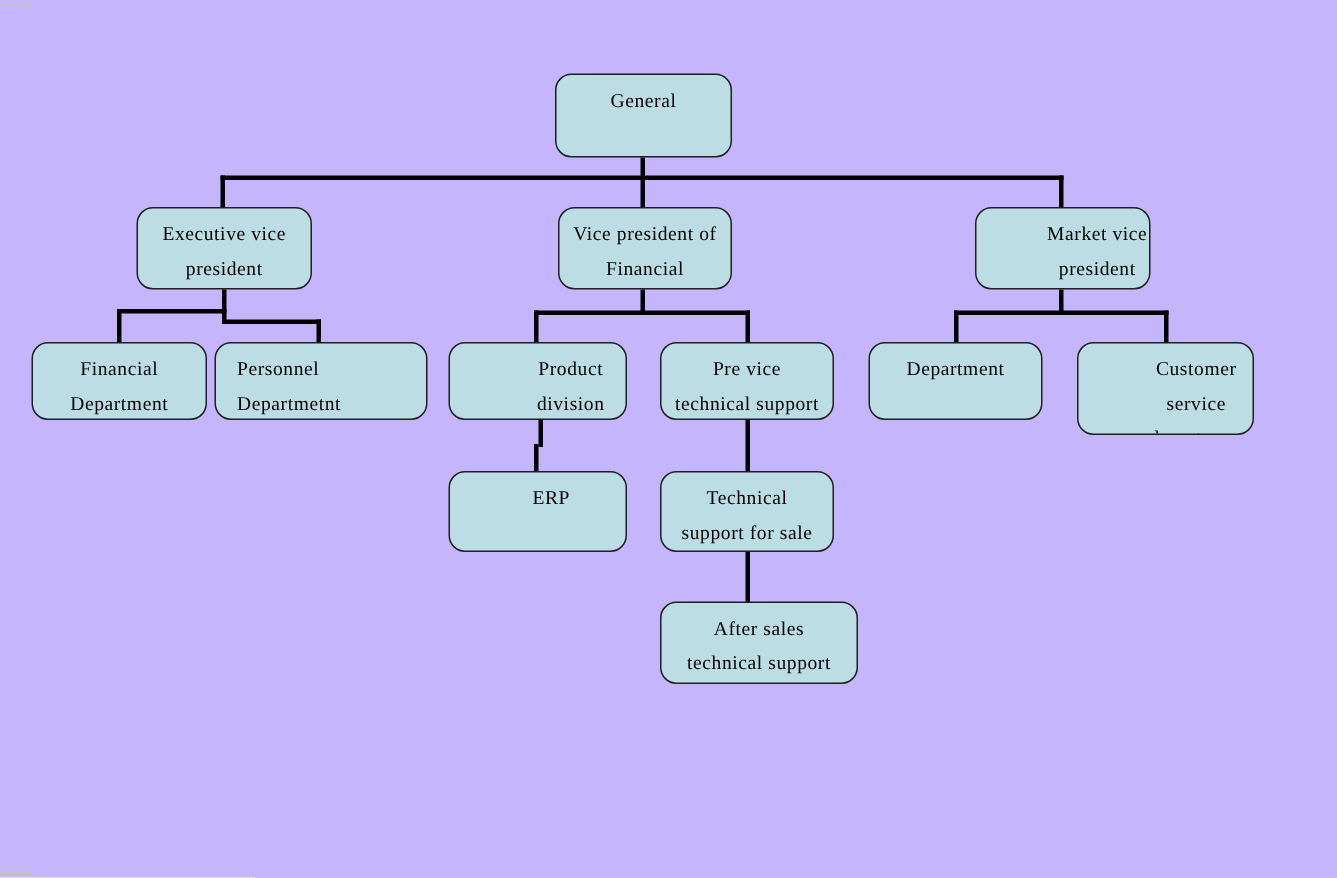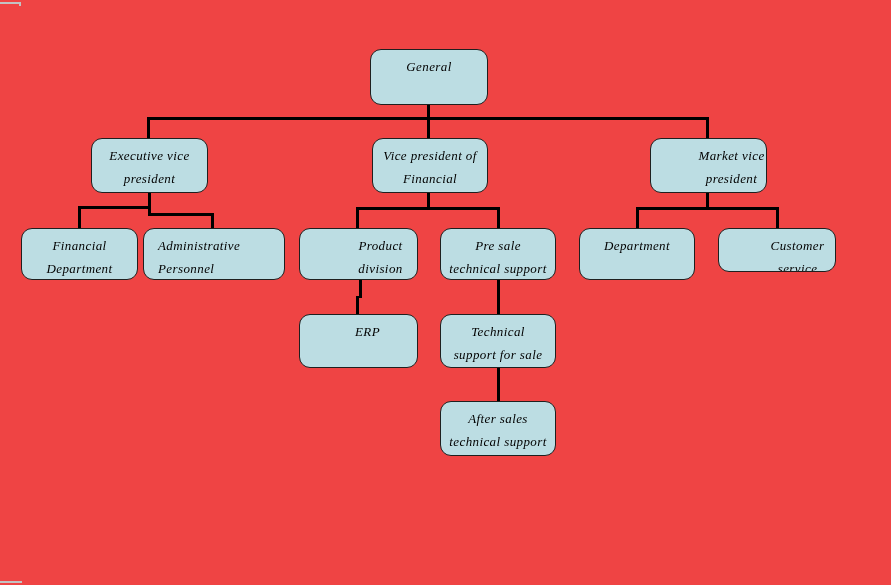--- a/index.html
+++ b/index.html
@@ -4,24 +4,23 @@
 <style>
   html, body {
     margin: 0;
     padding: 0;
     background: #ffffff;
   }
   #canvas {
     position: relative;
     width: 891px;
     height: 585px;
-    background: #ef4444;
+    background: #c4b5fd;
     overflow: hidden;
     font-family: "Liberation Serif", "DejaVu Serif", serif;
-    font-style: italic;
   }
   .node {
     position: absolute;
     box-sizing: border-box;
     background: #bcdde3;
     border: 1.5px solid #1f1f1f;
     border-radius: 11px;
     color: #000000;
     font-size: 13px;
     letter-spacing: 0.4px;
@@ -97,51 +96,50 @@
     <span>Market vice</span>
     <span>president</span>
   </div>
 
   <div class="node" style="left:21px;top:228px;width:117px;height:52px;">
     <span>Financial</span>
     <span>Department</span>
   </div>
 
   <div class="node align-left" style="left:143px;top:228px;width:142px;height:52px;">
-    <span>Administrative</span>
     <span>Personnel Departmetnt</span>
   </div>
 
   <div class="node" style="left:299px;top:228px;width:119px;height:52px;padding-left:44px;">
     <span>Product division</span>
     <span></span>
   </div>
 
   <div class="node" style="left:440px;top:228px;width:116px;height:52px;">
-    <span>Pre sale</span>
+    <span>Pre vice</span>
     <span>technical support</span>
   </div>
 
   <div class="node" style="left:579px;top:228px;width:116px;height:52px;">
     <span>Department</span>
   </div>
 
-  <div class="node" style="left:718px;top:228px;width:118px;height:44px;padding-left:41px;">
+  <div class="node" style="left:718px;top:228px;width:118px;height:62px;padding-left:41px;">
     <span>Customer service</span>
     <span>department</span>
   </div>
 
   <div class="node" style="left:299px;top:314px;width:119px;height:54px;padding-left:18px;">
     <span>ERP</span>
     <span></span>
   </div>
 
   <div class="node" style="left:440px;top:314px;width:116px;height:54px;">
     <span>Technical</span>
     <span>support for sale</span>
   </div>
 
-  <div class="node" style="left:440px;top:401px;width:116px;height:55px;">
+  <div class="node" style="left:440px;top:401px;width:132px;height:55px;">
     <span>After sales</span>
     <span>technical support</span>
   </div>
 
 </div>
 
 </body></html>

